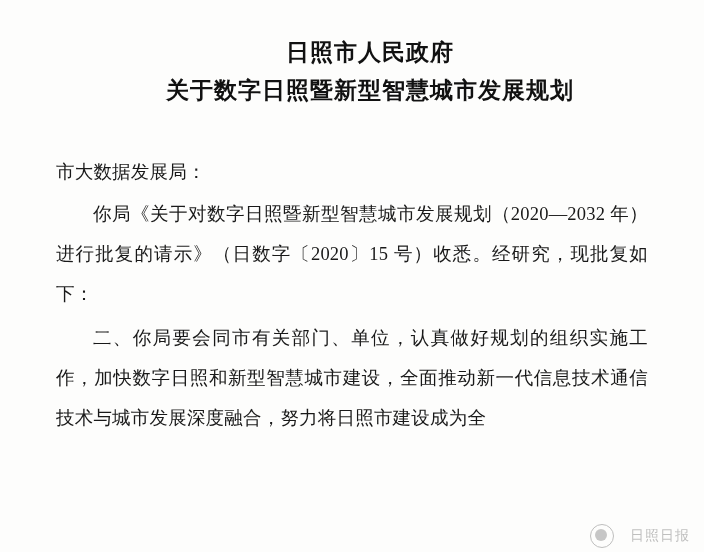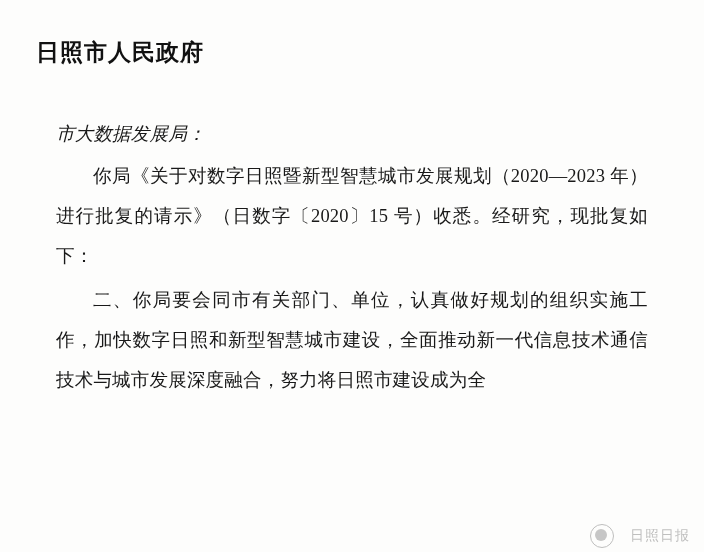--- a/index.html
+++ b/index.html
@@ -18,20 +18,21 @@
   .page {
     position: relative;
     width: 704px;
     height: 558px;
     background: #fdfdfc;
     box-sizing: border-box;
     padding: 0;
   }
   .title-block {
     padding-top: 34px;
+    text-align: center;
     padding-left: 36px;
   }
   .title-line {
     font-family: "Liberation Serif", "DejaVu Serif", serif;
     font-weight: bold;
     font-size: 23px;
     letter-spacing: 1px;
     line-height: 38px;
     color: #111111;
     white-space: nowrap;
@@ -48,21 +49,20 @@
     text-align: justify;
     text-justify: inter-ideograph;
     color: #191919;
   }
   p.indent {
     text-indent: 2em;
   }
   p.salutation {
     text-indent: 0;
     margin-bottom: 2px;
-    font-style: italic;
   }
   .watermark {
     position: absolute;
     right: 14px;
     bottom: 10px;
     display: flex;
     align-items: center;
     gap: 16px;
     opacity: 0.55;
   }
@@ -100,25 +100,26 @@
     background: #ffffff;
   }
 </style>
 </head>
 <body>
 
 <div class="page">
 
   <div class="title-block">
     <div class="title-line">日照市人民政府</div>
+    <div class="title-line">关于数字日照暨新型智慧城市发展规划</div>
   </div>
 
   <div class="body-block">
     <p class="para salutation">市大数据发展局：</p>
-    <p class="para indent">你局《关于对数字日照暨新型智慧城市发展规划（2020—2023 年）进行批复的请示》（日数字〔2020〕15 号）收悉。经研究，现批复如下：</p>
+    <p class="para indent">你局《关于对数字日照暨新型智慧城市发展规划（2020—2032 年）进行批复的请示》（日数字〔2020〕15 号）收悉。经研究，现批复如下：</p>
     <p class="para indent">二、你局要会同市有关部门、单位，认真做好规划的组织实施工作，加快数字日照和新型智慧城市建设，全面推动新一代信息技术通信技术与城市发展深度融合，努力将日照市建设成为全</p>
   </div>
 
   <div class="watermark">
     <span class="wm-logo"></span>
     <span class="wm-text">日照日报</span>
   </div>
 
   <div class="clip-fade"></div>
 </div>

